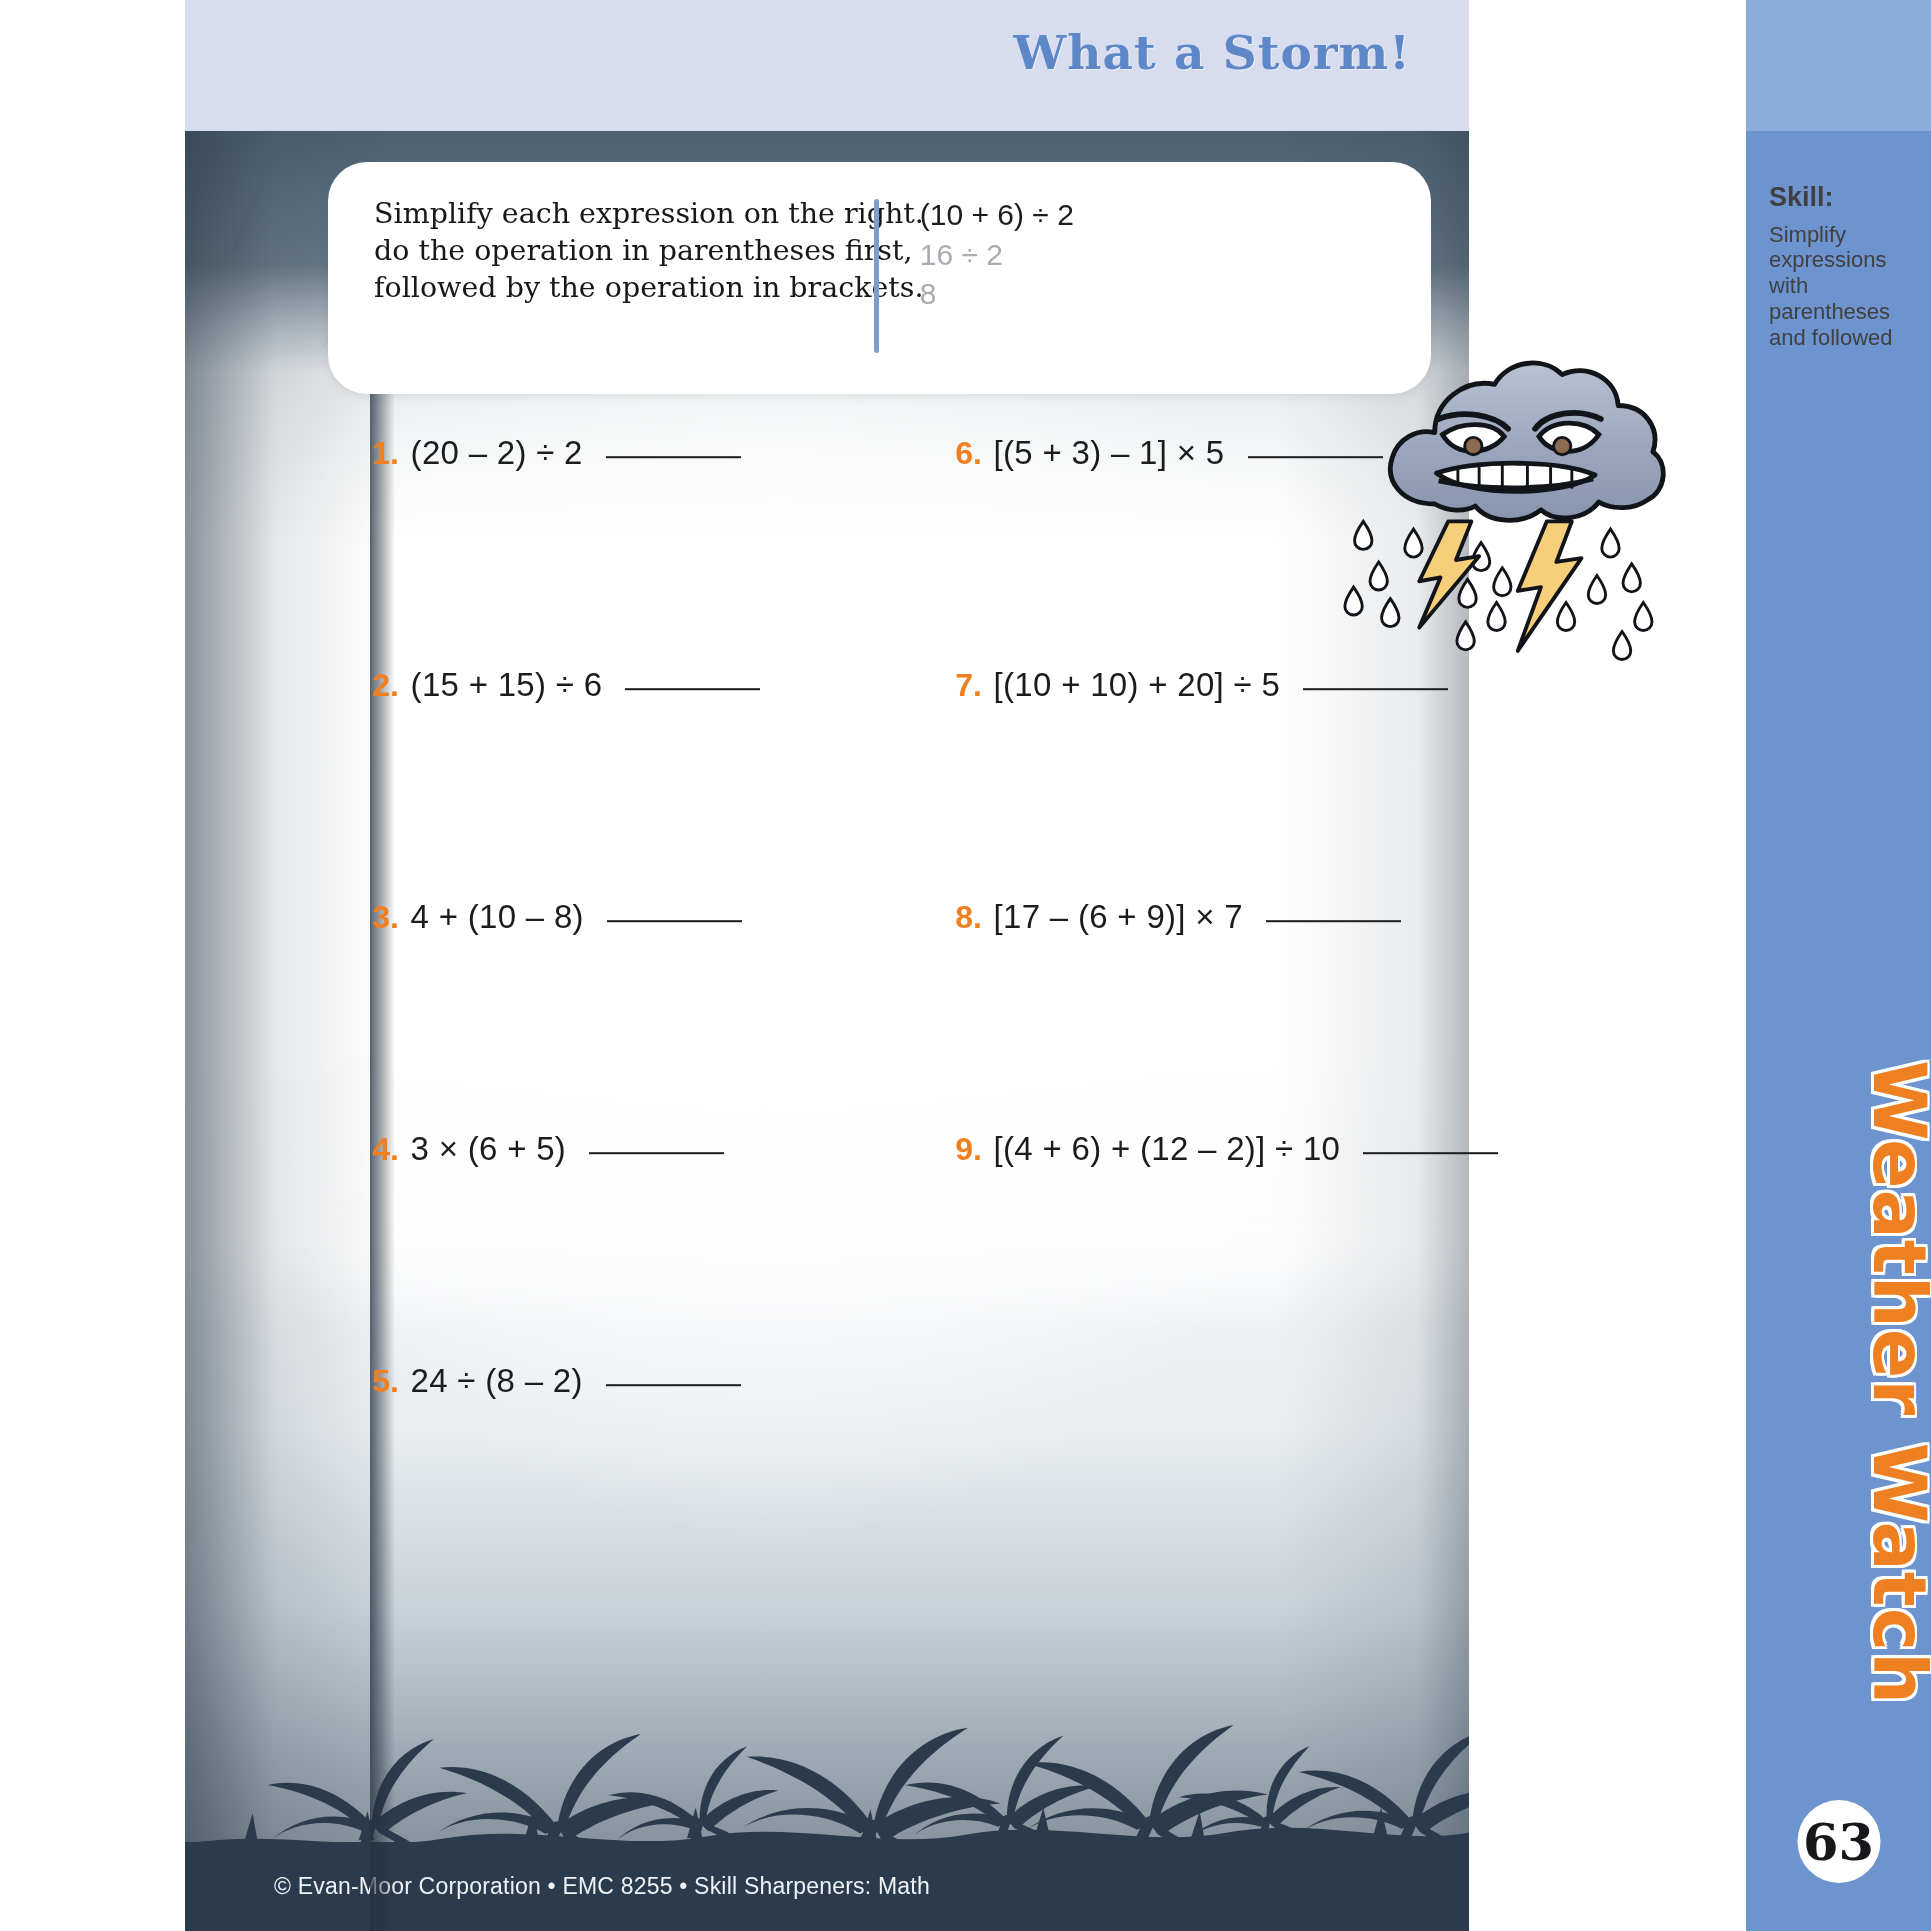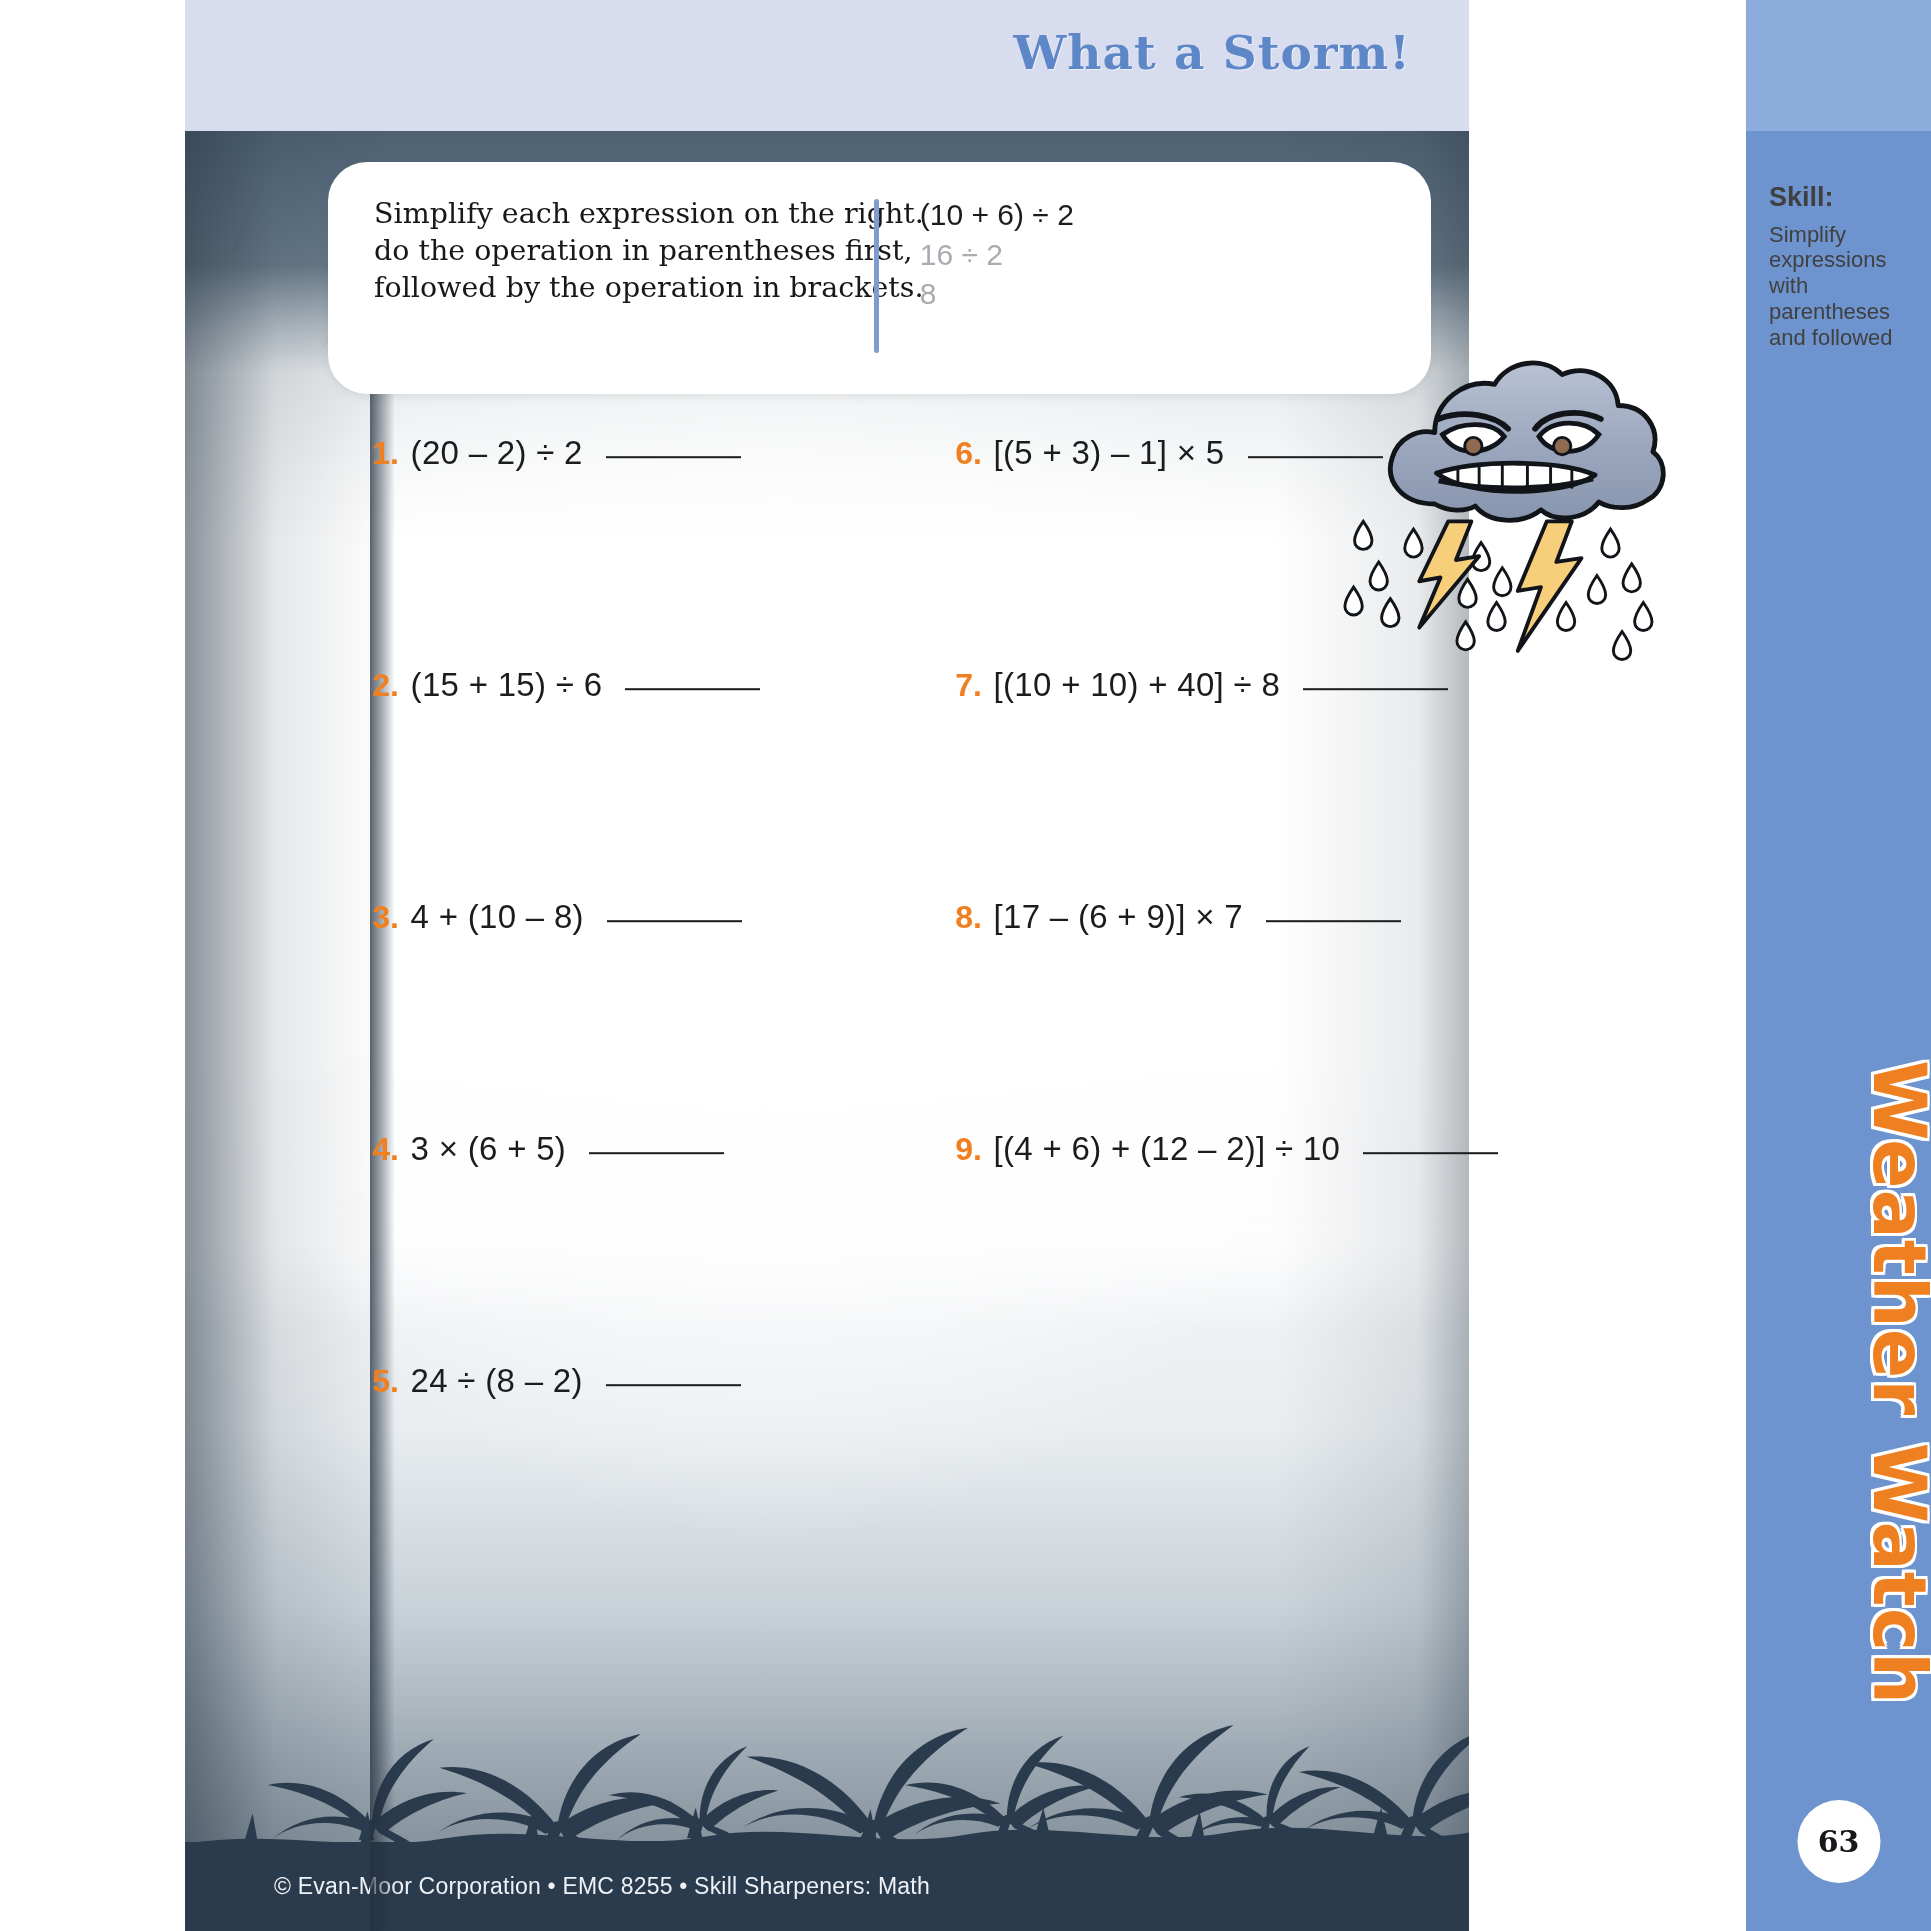--- a/index.html
+++ b/index.html
@@ -75,21 +75,21 @@
   .sb-skill-t{font-size:22px;line-height:1.17;}
   .sb-vert{position:absolute;left:-243px;top:1340px;width:792px;text-align:center;
       transform:rotate(90deg);transform-origin:center center;
       font-family:"DejaVu Sans","Liberation Sans",sans-serif;
       font-weight:700;font-size:73px;color:#ef8022;letter-spacing:1px;
       text-shadow:-2.9px 0 0 #fff,2.9px 0 0 #fff,0 -2.9px 0 #fff,0 2.9px 0 #fff,
                   -2.9px -2.9px 0 #fff,2.9px -2.9px 0 #fff,-2.9px 2.9px 0 #fff,2.9px 2.9px 0 #fff;}
   .pagebadge{position:absolute;left:50%;transform:translateX(-50%);bottom:48px;
       width:83px;height:83px;border-radius:50%;background:#ffffff;
       display:flex;align-items:center;justify-content:center;
-      font-family:"DejaVu Serif","Liberation Serif",serif;font-weight:700;font-size:30px;color:#16181c;}
+      font-family:"DejaVu Serif","Liberation Serif",serif;font-weight:700;font-size:51px;color:#16181c;}
 
   
   .cloud-art{position:absolute;left:1342px;top:359px;width:338px;height:319px;}
   .cloud-art svg{display:block;}
 
   
   .leftedge{position:absolute;left:185px;top:131px;width:25px;height:1800px;
      background:linear-gradient(90deg,rgba(35,48,62,.75),rgba(35,48,62,0));}
 </style>
 </head>
@@ -277,21 +277,21 @@
     </div>
 
     <div class="prow">
       <div class="prob left">
         <span class="pnum">2.</span>
         <span class="pexp">(15 + 15) ÷ 6</span>
         <span class="ansline"></span>
       </div>
       <div class="prob right">
         <span class="pnum">7.</span>
-        <span class="pexp">[(10 + 10) + 40] ÷ 8</span>
+        <span class="pexp">[(10 + 10) + 20] ÷ 5</span>
         <span class="ansline w150"></span>
       </div>
     </div>
 
     <div class="prow">
       <div class="prob left">
         <span class="pnum">3.</span>
         <span class="pexp">4 + (10 – 8)</span>
         <span class="ansline"></span>
       </div>

